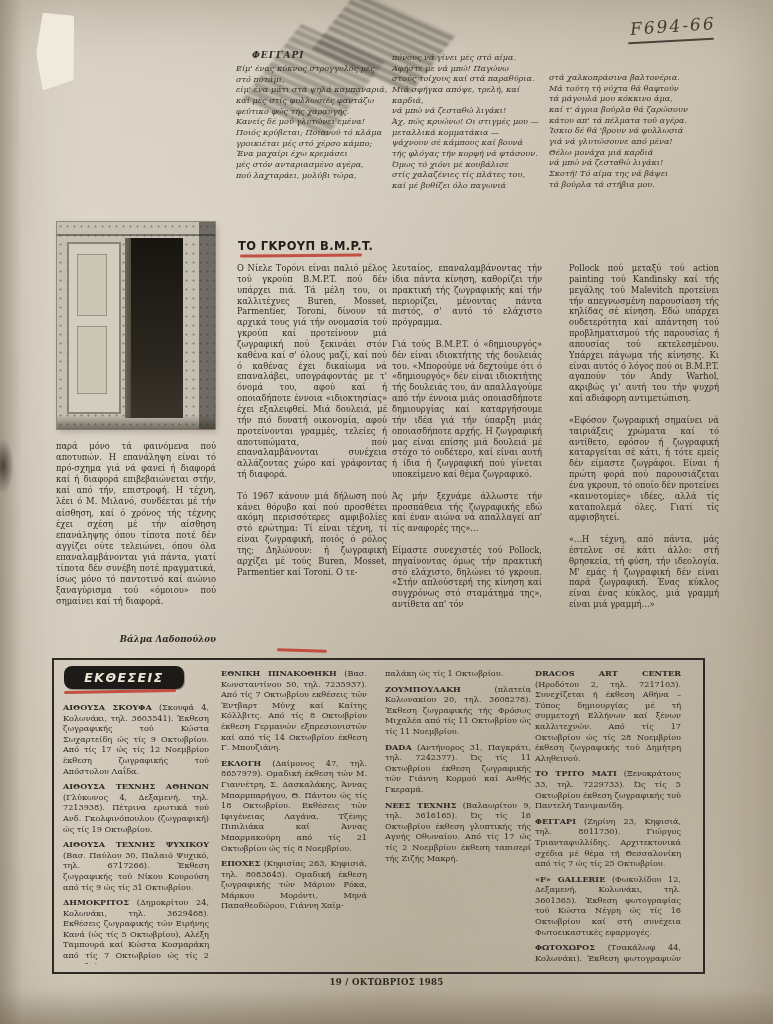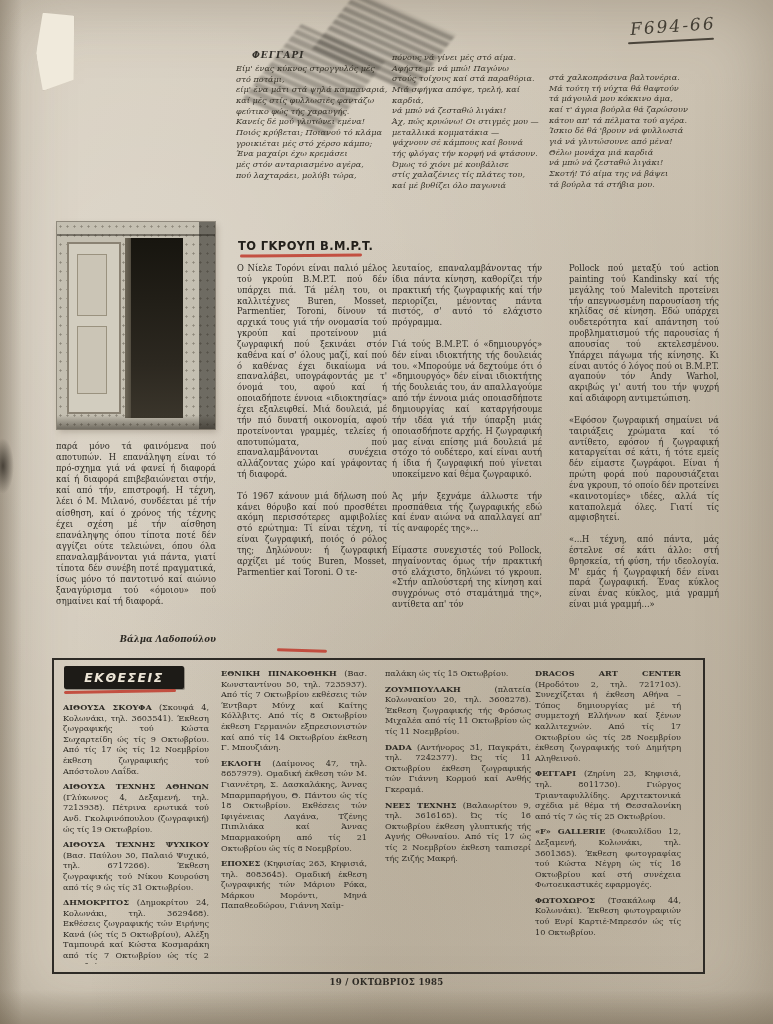--- a/index.html
+++ b/index.html
@@ -75,21 +75,21 @@
   .caption{position:absolute;left:56px;top:441px;width:160px;height:188px;overflow:hidden;
     font-size:8.35px;line-height:1.33;text-align:justify;color:#2d2a24;}
   .byline{position:absolute;left:56px;top:634px;width:160px;text-align:right;
     font-style:italic;font-weight:bold;font-size:8.6px;color:#2d2a24;}
 
   .exh-box{position:absolute;left:52px;top:658px;width:649px;height:312px;
     border:2px solid #2e2b26;}
   .exh-header{position:absolute;left:10px;top:6px;width:120px;height:23px;background:#1d1b17;
     color:#ece5d6;font-family:"DejaVu Sans",sans-serif;font-weight:bold;font-style:italic;
     font-size:12.5px;display:flex;align-items:center;justify-content:center;
-    letter-spacing:1.5px;border-radius:2px;box-shadow:1px 1px 0 rgba(0,0,0,0.3);}
+    letter-spacing:1.5px;border-radius:8px;box-shadow:1px 1px 0 rgba(0,0,0,0.3);}
   .exh-col{position:absolute;top:8px;width:146px;font-size:8.15px;line-height:1.3;
     text-align:justify;color:#2d2a24;overflow:hidden;height:296px;}
   .exh-col-1{left:9px;top:42px;height:262px;}
   .exh-col-2{left:167px;}
   .exh-col-3{left:331px;}
   .exh-col-4{left:481px;}
   .exh-entry{margin:0 0 5px 0;}
   .exh-name{font-weight:bold;}
 
   .footer{position:absolute;left:0;right:0;top:977px;text-align:center;
@@ -188,28 +188,29 @@
     <p class="exh-entry"><b class="exh-name">ΔΗΜΟΚΡΙΤΟΣ</b> <span>(Δημοκρίτου 24, Κολωνάκι, τηλ. 3629468). Εκθέσεις ζωγραφικής τών Ειρήνης Κανά (ώς τίς 5 Οκτωβρίου), Αλέξη Ταμπουρά καί Κώστα Κοσμαράκη από τίς 7 Οκτωβρίου ώς τίς 2 Νοεμβρίου.</span></p>
   </div>
 
   <div class="exh-col exh-col-2">
     <p class="exh-entry"><b class="exh-name">ΕΘΝΙΚΗ ΠΙΝΑΚΟΘΗΚΗ</b> <span>(Βασ. Κωνσταντίνου 50, τηλ. 7235937). Από τίς 7 Οκτωβρίου εκθέσεις τών Έντβαρτ Μύνχ καί Καίτης Κόλλβιτς. Από τίς 8 Οκτωβρίου έκθεση Γερμανών εξπρεσιονιστών καί από τίς 14 Οκτωβρίου έκθεση Γ. Μπουζιάνη.</span></p>
     <p class="exh-entry"><b class="exh-name">ΕΚΛΟΓΗ</b> <span>(Δαίμονος 47, τηλ. 8657979). Ομαδική έκθεση τών Μ. Γιαννέτρη, Σ. Δασκαλάκης, Άννας Μπαρμπαρήγου, Θ. Πάντου ώς τίς 18 Οκτωβρίου. Εκθέσεις τών Ιφιγένειας Λαγάνα, Τζένης Πιπιλιάκα καί Άννας Μπαρμακούρη από τίς 21 Οκτωβρίου ώς τίς 8 Νοεμβρίου.</span></p>
     <p class="exh-entry"><b class="exh-name">ΕΠΟΧΕΣ</b> <span>(Κηφισίας 263, Κηφισιά, τηλ. 8083645). Ομαδική έκθεση ζωγραφικής τών Μάριου Ρόκα, Μάρκου Μορόντι, Μηνά Παπαθεοδώρου, Γιάννη Χαϊμ-</span></p>
   </div>
 
   <div class="exh-col exh-col-3">
-    <p class="exh-entry"><b class="exh-name"></b> <span>παλάκη ώς τίς 15 Οκτωβρίου.</span></p>
+    <p class="exh-entry"><b class="exh-name"></b> <span>παλάκη ώς τίς 1 Οκτωβρίου.</span></p>
     <p class="exh-entry"><b class="exh-name">ΖΟΥΜΠΟΥΛΑΚΗ</b> <span>(πλατεία Κολωνακίου 20, τηλ. 3608278). Έκθεση ζωγραφικής τής Φρόσως Μιχαλέα από τίς 11 Οκτωβρίου ώς τίς 11 Νοεμβρίου.</span></p>
     <p class="exh-entry"><b class="exh-name">DADA</b> <span>(Αντήνορος 31, Παγκράτι, τηλ. 7242377). Ώς τίς 11 Οκτωβρίου έκθεση ζωγραφικής τών Γιάννη Κορμού καί Ανθής Γκεραμά.</span></p>
     <p class="exh-entry"><b class="exh-name">ΝΕΕΣ ΤΕΧΝΗΣ</b> <span>(Βαλαωρίτου 9, τηλ. 3616165). Ώς τίς 16 Οκτωβρίου έκθεση γλυπτικής τής Αγνής Οθωναίου. Από τίς 17 ώς τίς 2 Νοεμβρίου έκθεση ταπισερί τής Ζιζής Μακρή.</span></p>
   </div>
 
   <div class="exh-col exh-col-4">
     <p class="exh-entry"><b class="exh-name">DRACOS ART CENTER</b> <span>(Ηροδότου 2, τηλ. 7217103). Συνεχίζεται ή έκθεση Αθήνα – Τόπος δημιουργίας μέ τή συμμετοχή Ελλήνων καί ξένων καλλιτεχνών. Από τίς 17 Οκτωβρίου ώς τίς 28 Νοεμβρίου έκθεση ζωγραφικής τού Δημήτρη Αληθεινού.</span></p>
+    <p class="exh-entry"><b class="exh-name">ΤΟ ΤΡΙΤΟ ΜΑΤΙ</b> <span>(Ξενοκράτους 33, τηλ. 7229733). Ώς τίς 5 Οκτωβρίου έκθεση ζωγραφικής τού Παντελή Τανιμανίδη.</span></p>
     <p class="exh-entry"><b class="exh-name">ΦΕΓΓΑΡΙ</b> <span>(Ζηρίνη 23, Κηφισιά, τηλ. 8011730). Γιώργος Τριανταφυλλίδης. Αρχιτεκτονικά σχέδια μέ θέμα τή Θεσσαλονίκη από τίς 7 ώς τίς 25 Οκτωβρίου.</span></p>
     <p class="exh-entry"><b class="exh-name">«F» GALLERIE</b> <span>(Φωκυλίδου 12, Δεξαμενή, Κολωνάκι, τηλ. 3601365). Έκθεση φωτογραφίας τού Κώστα Νέγρη ώς τίς 16 Οκτωβρίου καί στή συνέχεια Φωτοεικαστικές εφαρμογές.</span></p>
     <p class="exh-entry"><b class="exh-name">ΦΩΤΟΧΩΡΟΣ</b> <span>(Τσακάλωφ 44, Κολωνάκι). Έκθεση φωτογραφιών τού Ενρί Καρτιέ-Μπρεσόν ώς τίς 10 Οκτωβρίου.</span></p>
   </div>
 </div>
 <div class="redline redline-exh"></div>
 
 <div class="footer">19 / ΟΚΤΩΒΡΙΟΣ 1985</div>
 
 </body></html>

